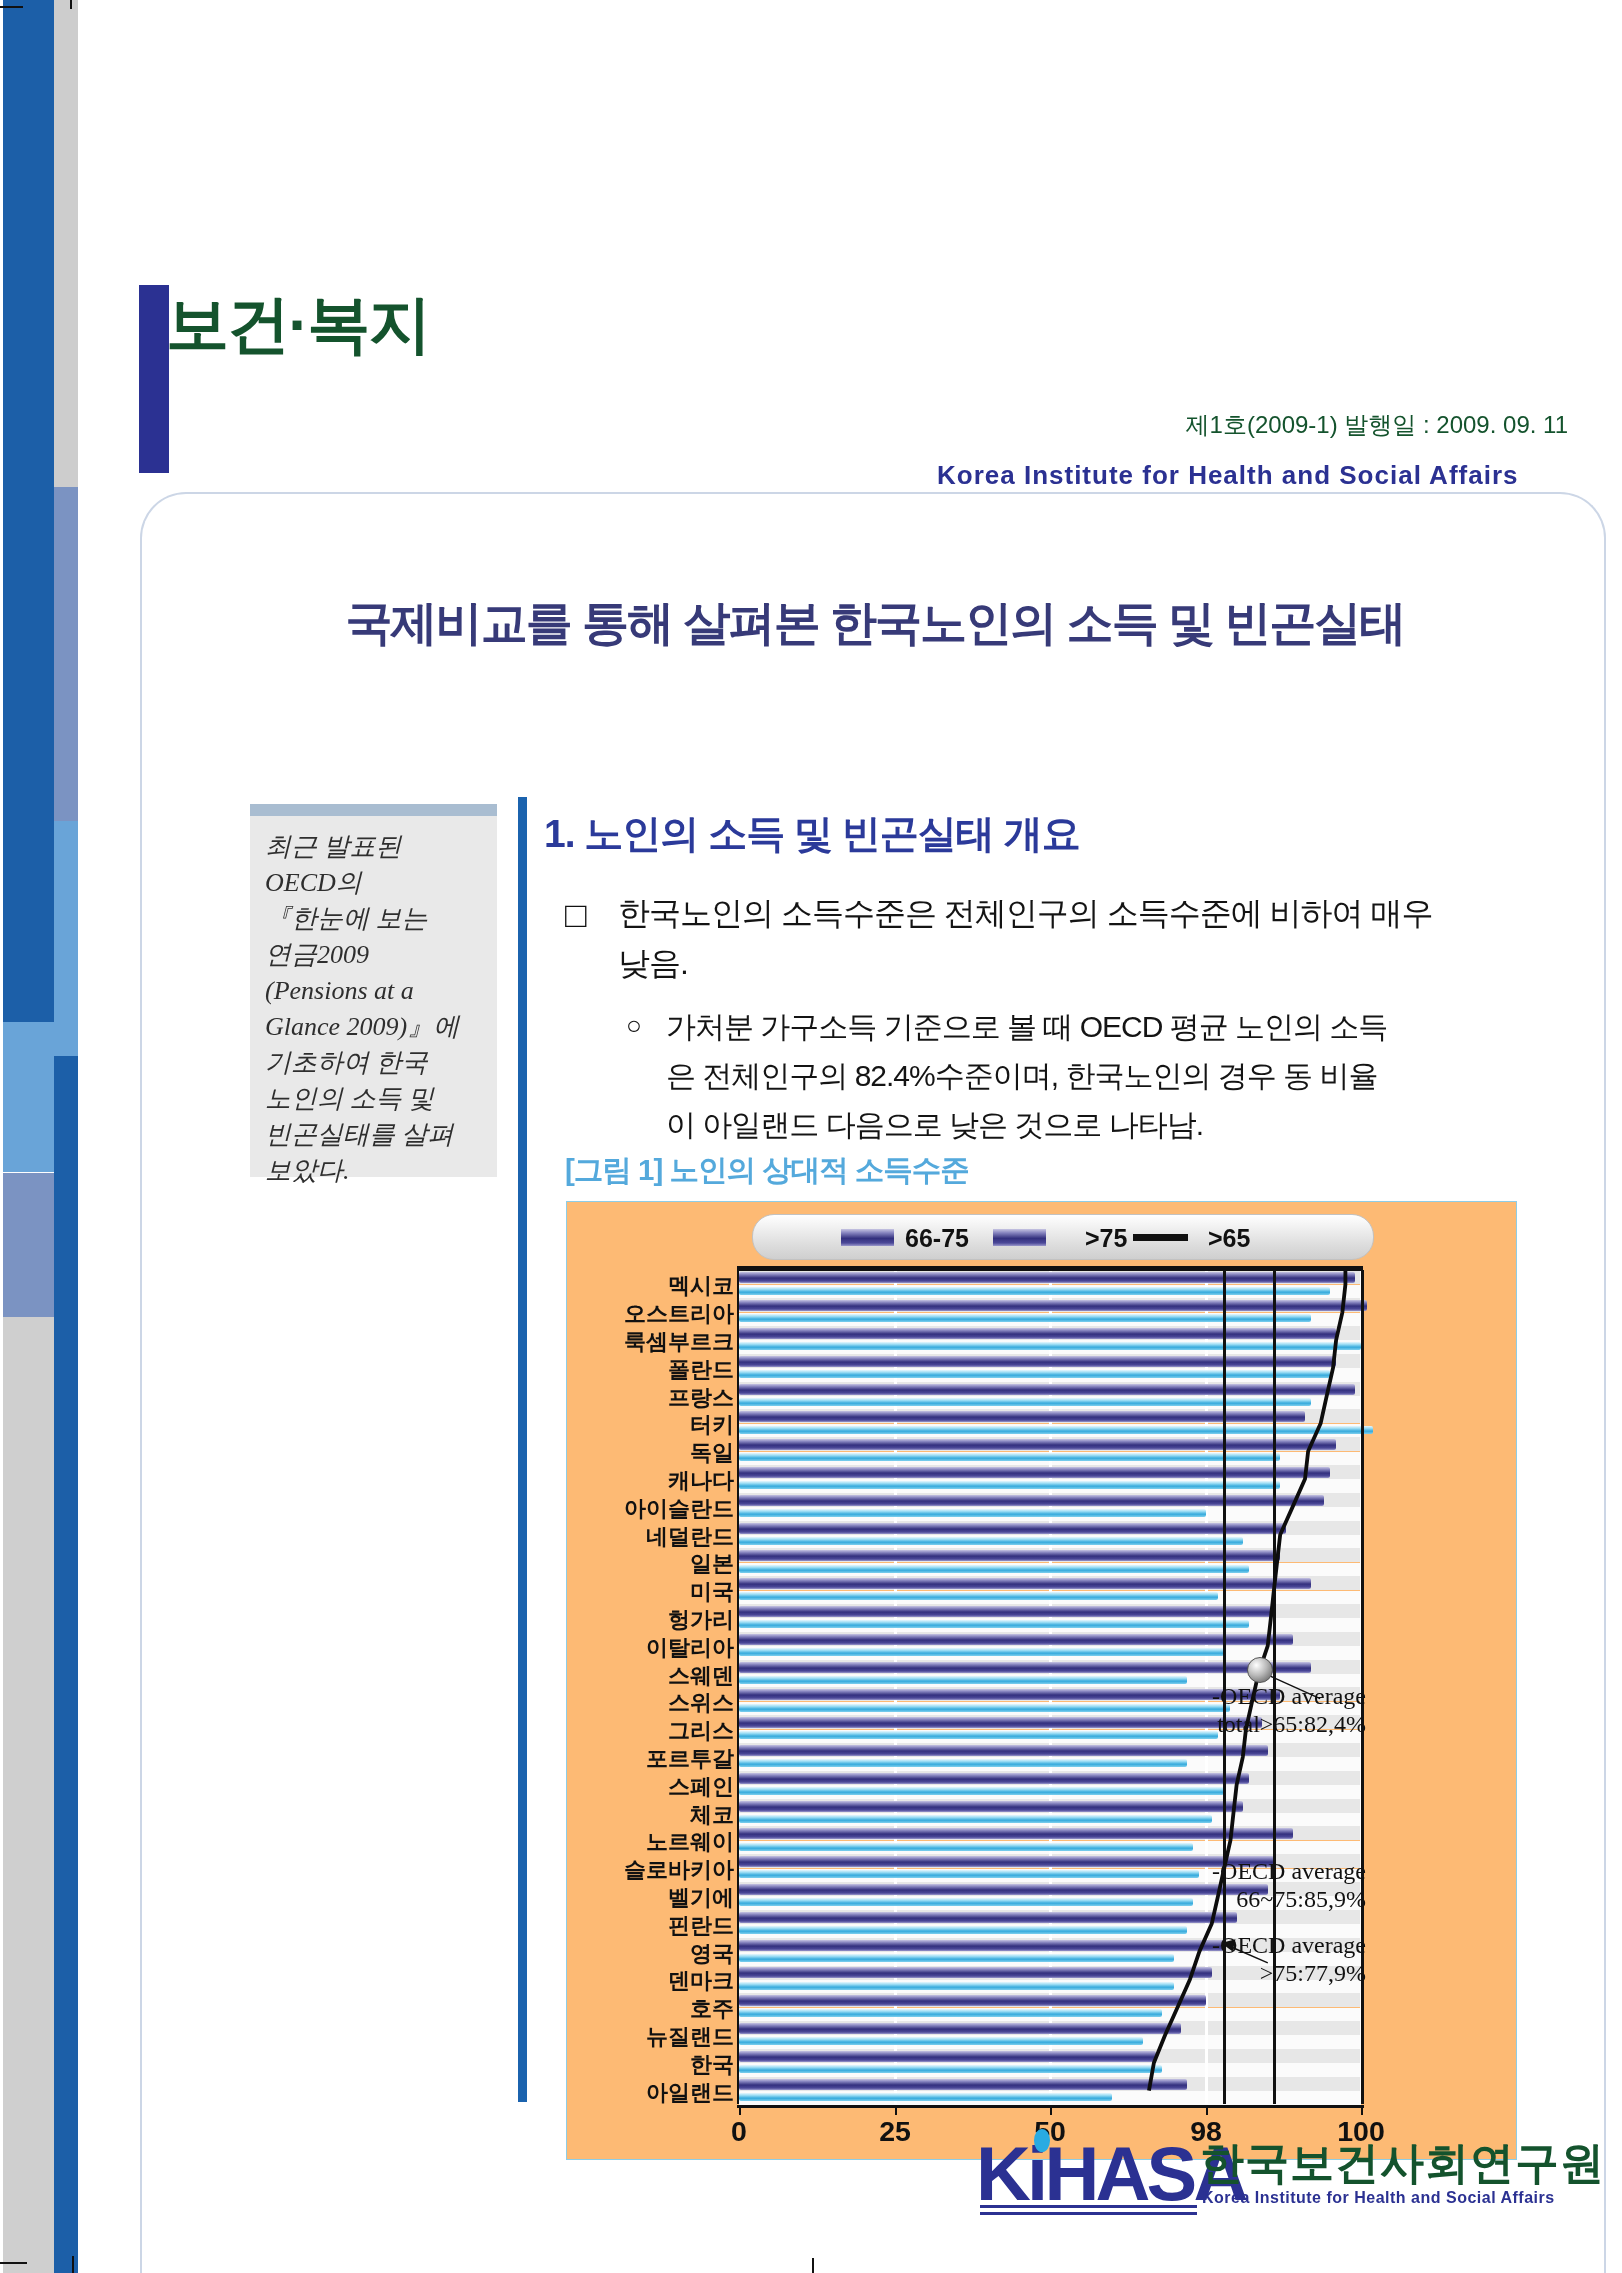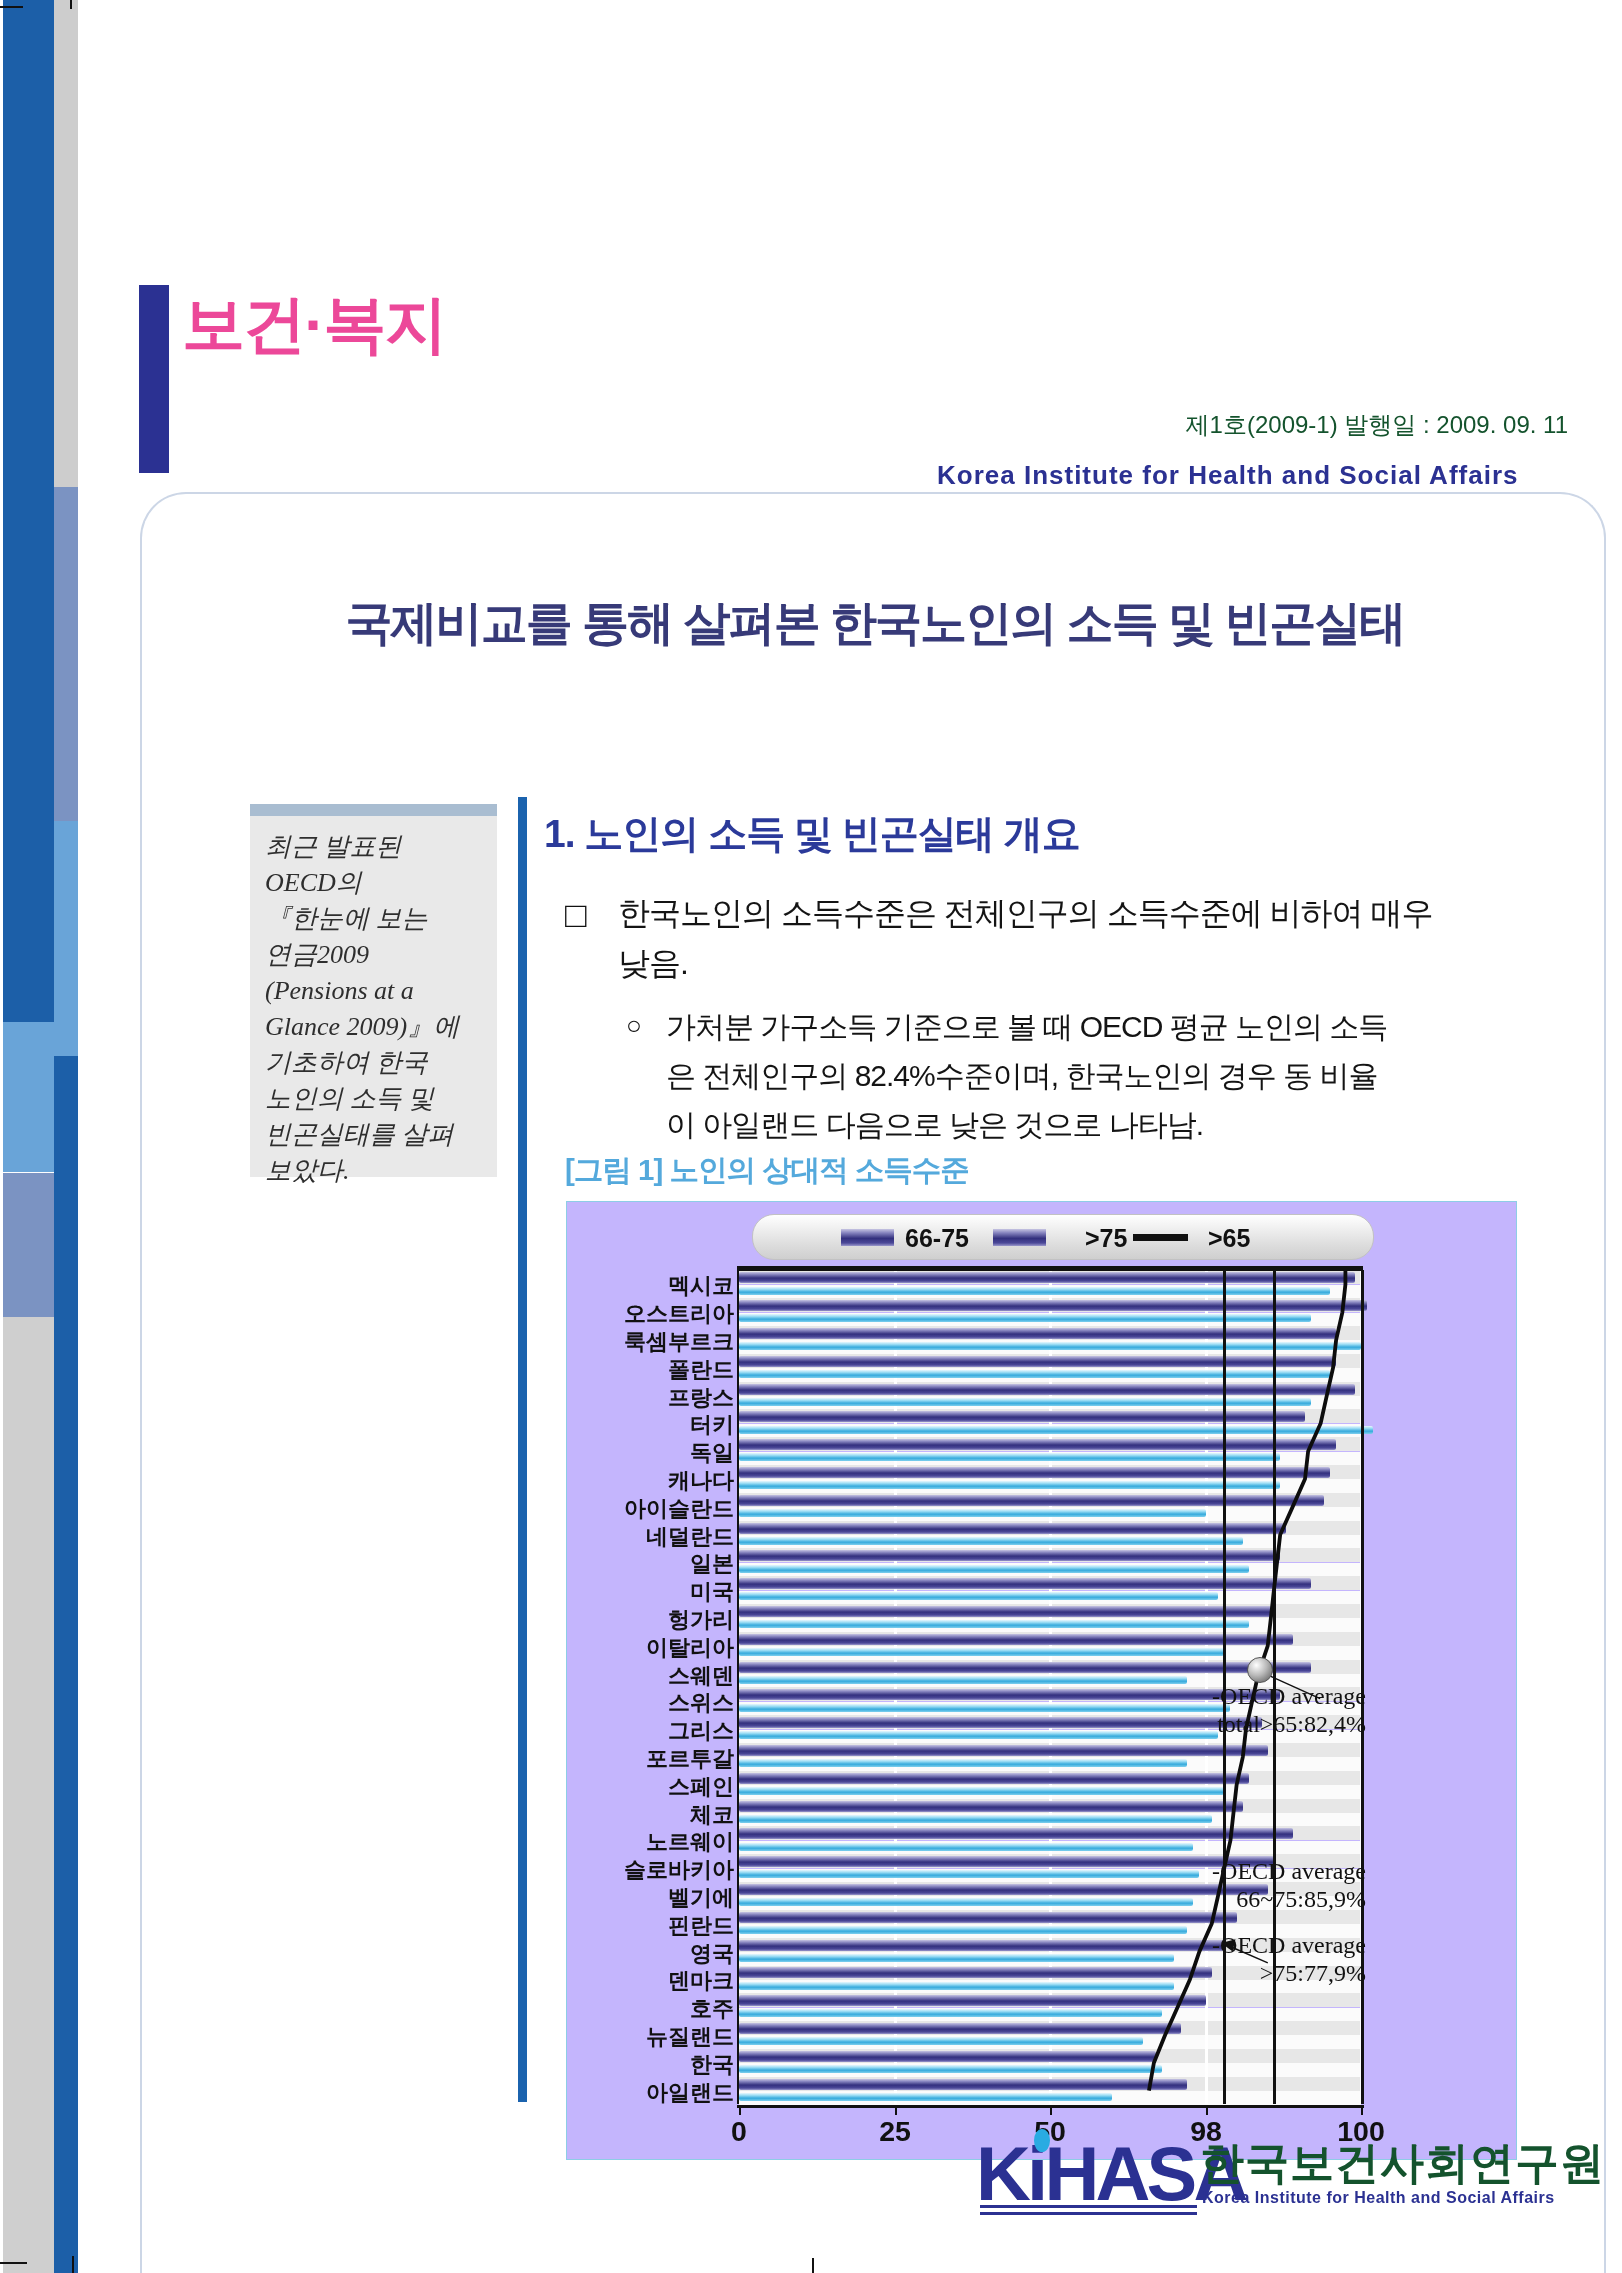--- a/index.html
+++ b/index.html
@@ -5,21 +5,21 @@
   html,body{margin:0;padding:0;background:#fff;}
   #page{position:relative;width:1623px;height:2273px;background:#fff;overflow:hidden;
         font-family:"Liberation Sans",sans-serif;color:#111;}
   
   .strip{position:absolute;}
   
   .content-box{position:absolute;left:140px;top:492px;width:1462px;height:1788px;
     border:2.9px solid #ccd6e6;border-bottom:none;border-radius:46px 46px 0 0;}
   
   .logo-ibar{position:absolute;left:139px;top:285px;width:29.5px;height:188px;background:#2b3192;}
-  .logo-kr{position:absolute;left:182px;top:282px;font-size:63px;font-weight:bold;color:#ec4899;letter-spacing:-1.9px;}
+  .logo-kr{position:absolute;left:166px;top:282px;font-size:63px;font-weight:bold;color:#14532d;letter-spacing:-1.9px;}
   .logo-row{position:absolute;left:173px;top:335px;font-weight:800;letter-spacing:-4.8px;}
   .logo-ssue{font-size:139px;color:#2b3192;font-family:"Liberation Sans",sans-serif;}
   .logo-amp{font-size:112px;color:#9b9b9b;padding:0 11.4px;}
   .logo-focus{font-size:139px;color:#2b3192;}
   .logo-sub{position:absolute;left:937px;top:460px;font-size:26px;font-weight:bold;color:#2b3192;letter-spacing:1px;}
   .issue-info{position:absolute;right:55px;top:409px;font-size:24px;color:#14532d;}
   
   .doc-title{position:absolute;left:190px;top:592px;width:1370px;text-align:center;
     font-size:47px;font-weight:bold;color:#373a78;letter-spacing:-1.9px;}
   
@@ -29,21 +29,21 @@
     font-family:"Liberation Serif",serif;font-style:italic;font-size:26px;line-height:36px;color:#2e2e2e;}
   .divider-v{position:absolute;left:518px;top:797px;width:8.6px;height:1305px;background:#1b63ae;}
   
   .sec-heading{position:absolute;left:544px;top:807px;font-size:39px;font-weight:bold;color:#2b3a9a;letter-spacing:-1px;}
   .b1-marker{position:absolute;left:565px;top:894px;font-size:36px;color:#111;}
   .b1-lines{position:absolute;left:618px;top:888px;font-size:32px;line-height:50px;color:#141414;letter-spacing:-1px;}
   .sub-marker{position:absolute;left:626px;top:1010px;font-size:26px;color:#111;}
   .sub-lines{position:absolute;left:666px;top:1002px;font-size:30px;line-height:49px;color:#141414;letter-spacing:-1px;}
   .fig-label{position:absolute;left:565px;top:1151px;font-size:29.5px;font-weight:bold;color:#54a9dc;letter-spacing:-1px;}
   
-  .chart-box{position:absolute;left:566px;top:1201px;width:949px;height:957px;border:1.9px solid #8ecde6;background:#c4b5fd;text-decoration:underline;}
+  .chart-box{position:absolute;left:566px;top:1201px;width:949px;height:957px;border:1.9px solid #8ecde6;background:#fdba74;text-decoration:underline;}
   .legend{position:absolute;left:185px;top:12.4px;width:620px;height:44px;border-radius:22px;
     background:linear-gradient(180deg,#ffffff,#dcdcdc 70%,#cfcfcf);border:1px solid #c2c2c2;}
   .legend .sw{position:absolute;top:13.3px;width:53px;height:17px;
     background:linear-gradient(180deg,#c6c4e2,#8886c0 22%,#33307e 55%,#4b4898 82%,#9a98cc);}
   .legend .lsw{position:absolute;top:19px;width:55px;height:6.7px;background:#111;}
   .legend .lab{position:absolute;top:8.6px;font-size:25px;font-weight:bold;color:#111;}
   #plot{position:absolute;left:0;top:0;width:949px;height:957px;}
   .rowstripe{position:absolute;left:172px;width:622px;}
   .grid{position:absolute;top:68px;width:2.9px;height:834px;background:#fff;z-index:2;}
   .refline{position:absolute;top:68px;width:2.9px;height:834px;background:#111;z-index:4;}

